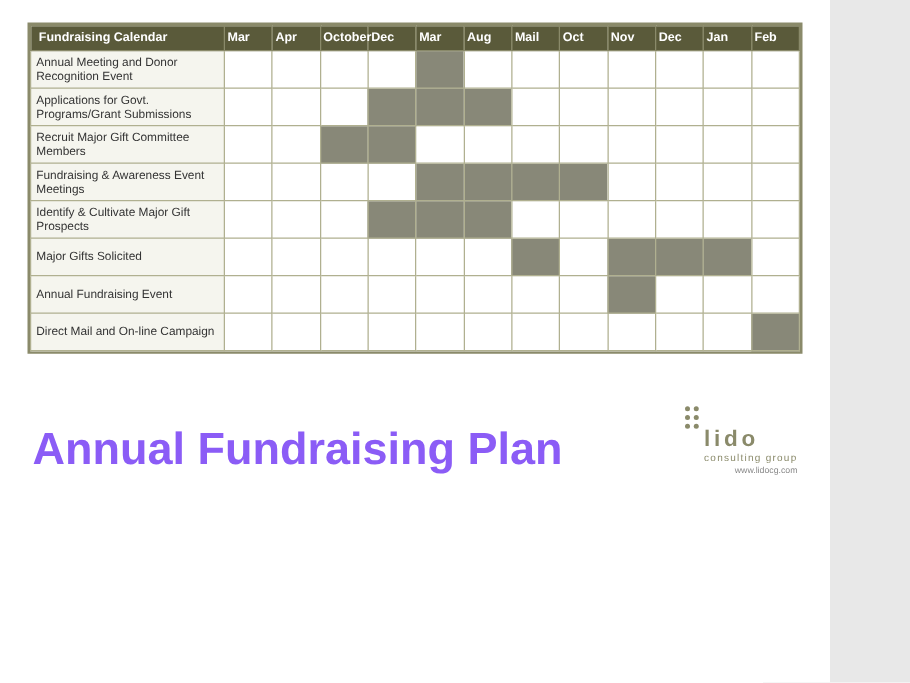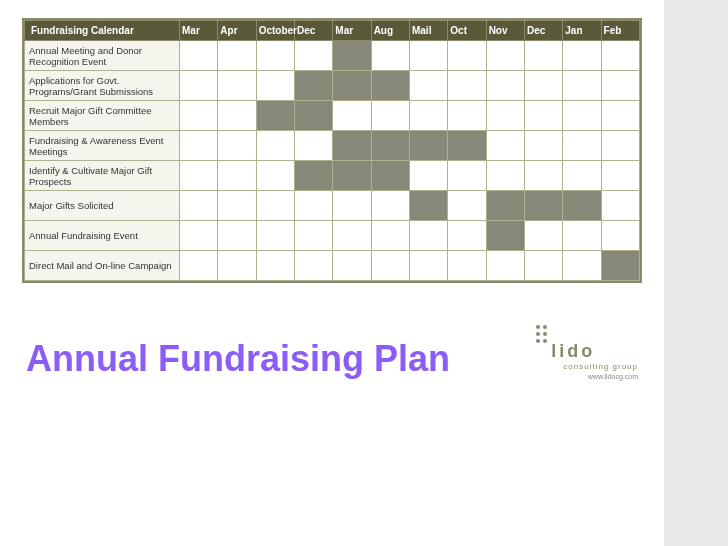--- a/index.html
+++ b/index.html
@@ -104,21 +104,20 @@
     .dot {
       width: 4px;
       height: 4px;
       border-radius: 50%;
       background: #8a8a6a;
     }
     .logo-sub {
       font-size: 8px;
       color: #8a8a6a;
       letter-spacing: 1px;
-      margin-left: 12px;
     }
     .website {
       font-size: 7px;
       color: #888;
     }
   </style>
 </head>
 <body>
 
 <div class="slide">

